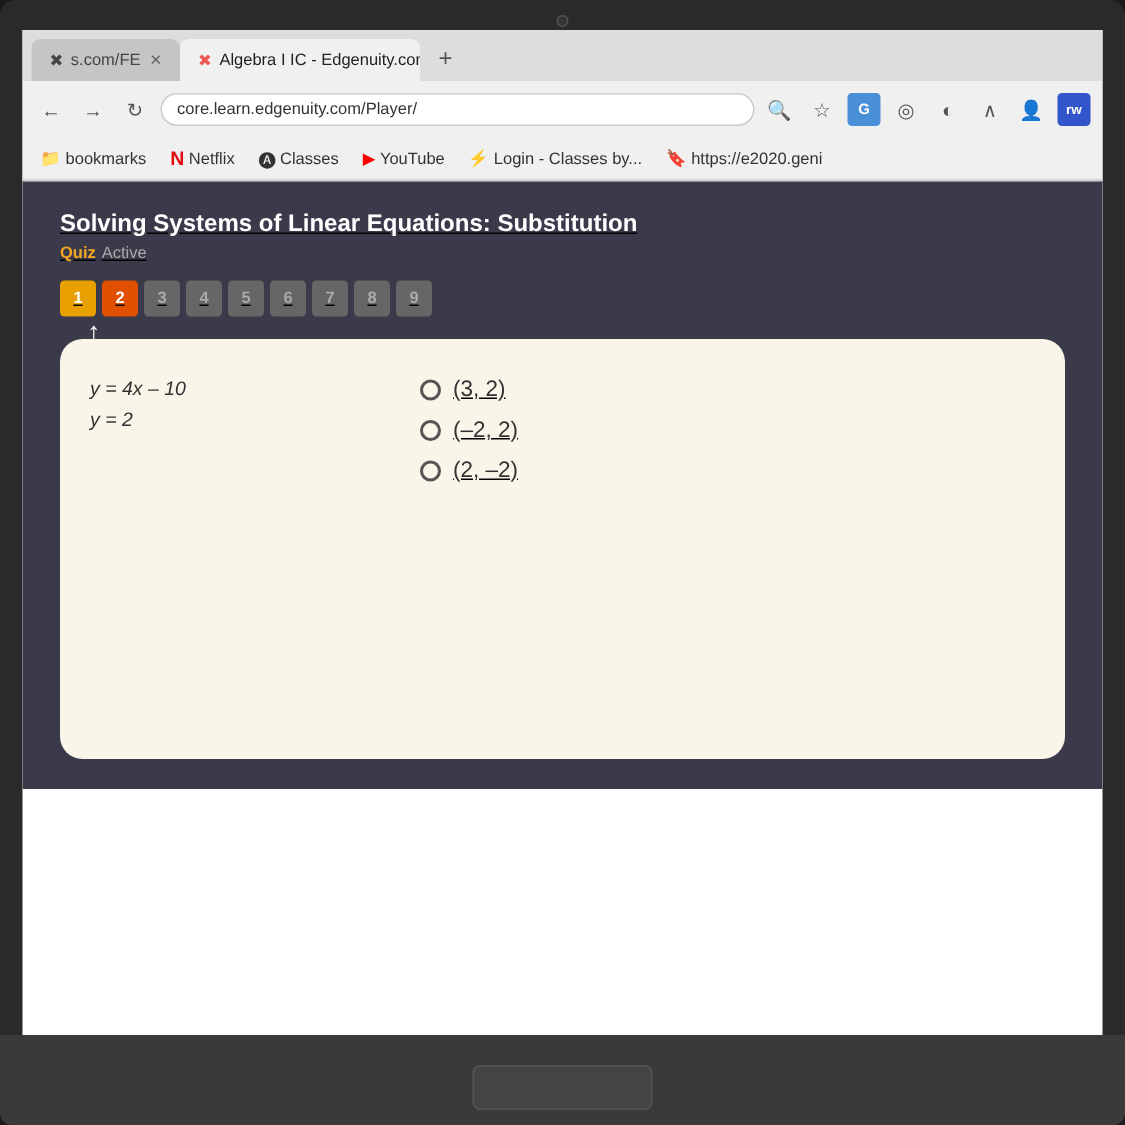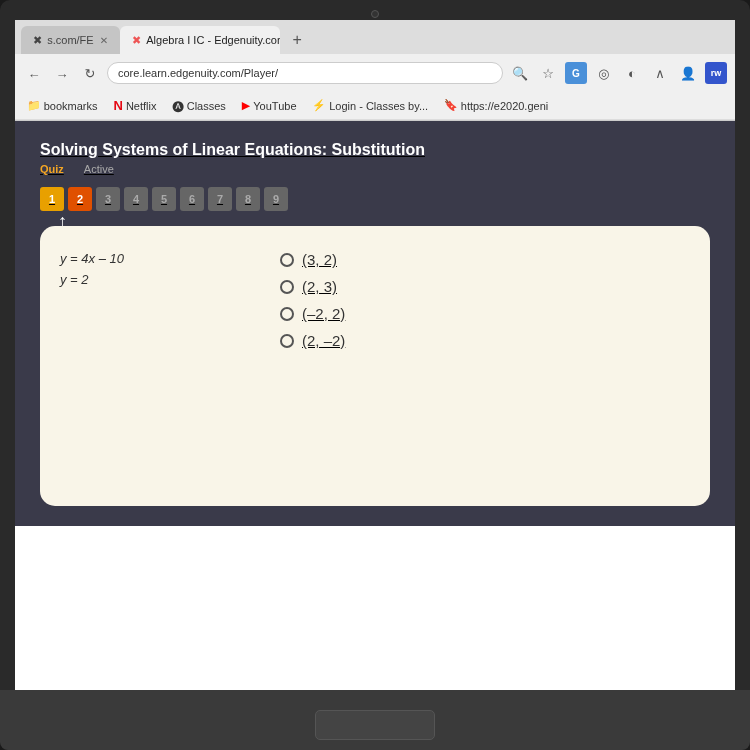--- a/index.html
+++ b/index.html
@@ -164,21 +164,21 @@
     .question-title {
       color: #fff;
       font-size: 16px;
       font-weight: bold;
       margin-bottom: 4px;
     }
 
     .quiz-status {
       display: flex;
       align-items: center;
-      gap: 20px;
+      gap: 4px;
       margin-bottom: 12px;
     }
 
     .quiz-label {
       color: #f5a623;
       font-size: 11px;
       font-weight: bold;
     }
 
     .active-label {
@@ -461,24 +461,20 @@
           </div>
 
           <div class="question-section">
 
             <div class="radio-option">
               <div class="radio-circle"></div>
               <span class="option-label">(3, 2)</span>
             </div>
             <div class="radio-option">
               <div class="radio-circle"></div>
-              <span class="option-label">(2, 3)</span>
-            </div>
-            <div class="radio-option">
-              <div class="radio-circle"></div>
               <span class="option-label">(–2, 2)</span>
             </div>
             <div class="radio-option">
               <div class="radio-circle"></div>
               <span class="option-label">(2, –2)</span>
             </div>
           </div>
         </div>
       </div>
     </div>

